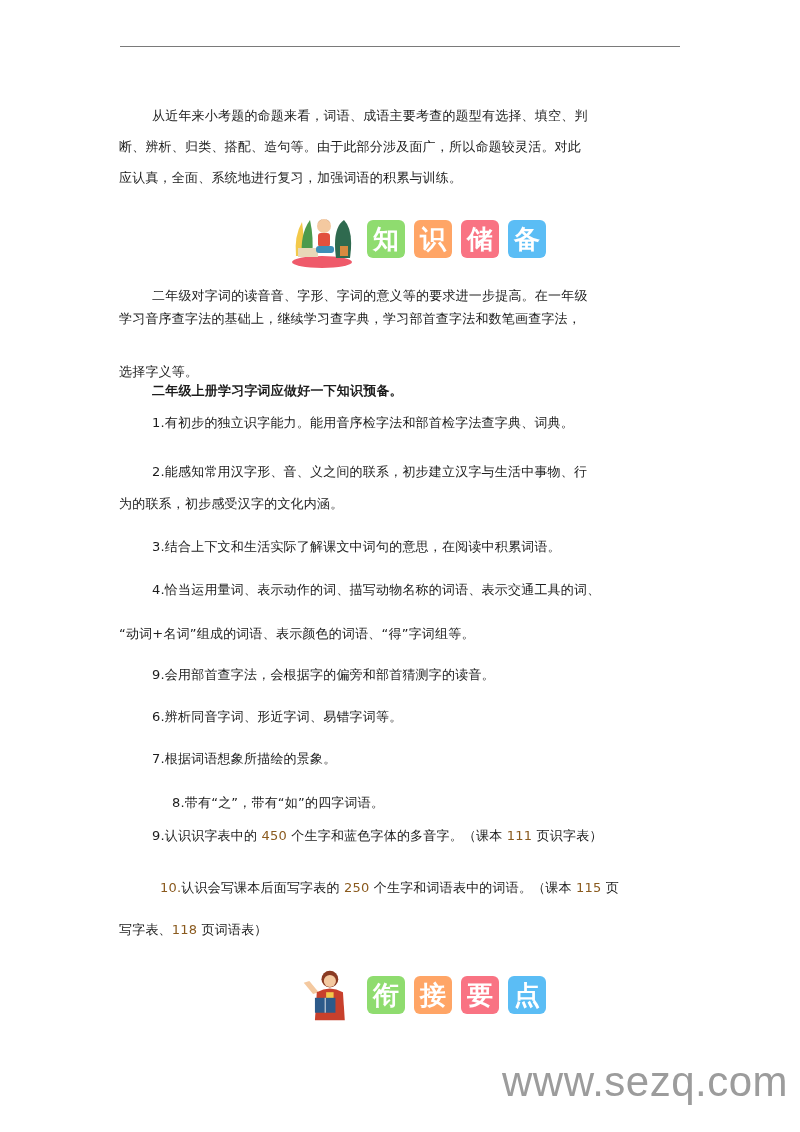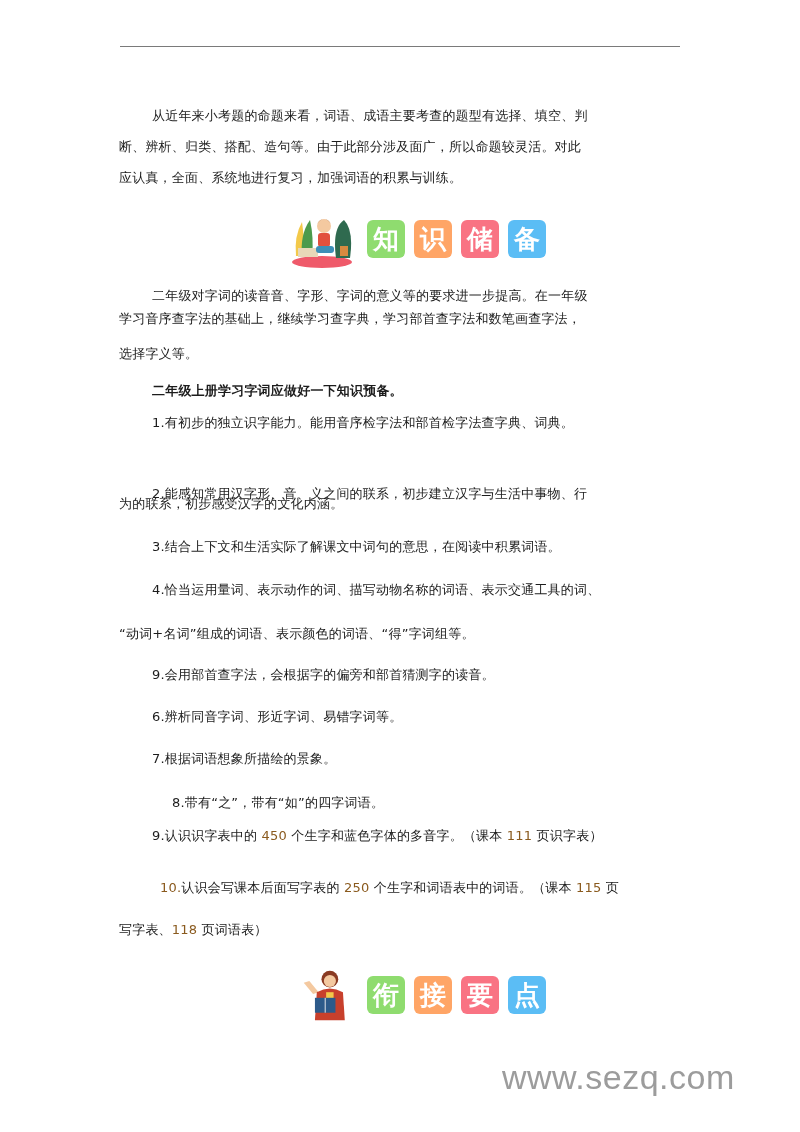--- a/index.html
+++ b/index.html
@@ -21,21 +21,21 @@
   .banner {
     position: absolute; display: flex; align-items: center; gap: 9px;
   }
   .badge {
     width: 38px; height: 38px; border-radius: 6px; color: #ffffff;
     font-size: 26px; font-weight: bold; display: flex; align-items: center; justify-content: center;
     font-family: "DejaVu Sans", sans-serif;
   }
   .illus { width: 68px; height: 62px; margin-right: 2px; }
   .watermark {
-    position: absolute; left: 502px; top: 1058px; font-size: 34px; color: #9c9c9c;
+    position: absolute; left: 502px; top: 1058px; font-size: 42px; color: #9c9c9c;
     font-family: "Liberation Sans", "DejaVu Sans", sans-serif; letter-spacing: 0.5px;
   }
 </style>
 </head>
 <body>
 
 <div class="header-rule"></div>
 
 <div class="line" style="left:152px; top:106px;">从近年来小考题的命题来看，词语、成语主要考查的题型有选择、填空、判</div>
 <div class="line" style="left:119px; top:137px;">断、辨析、归类、搭配、造句等。由于此部分涉及面广，所以命题较灵活。对此</div>
@@ -55,27 +55,27 @@
     <rect x="52" y="38" width="8" height="10" fill="#d88a40"></rect>
   </svg>
   <div class="badge" style="background:#8fdc6f;">知</div>
   <div class="badge" style="background:#ffa566;">识</div>
   <div class="badge" style="background:#f97383;">储</div>
   <div class="badge" style="background:#5bbdf5;">备</div>
 </div>
 
 <div class="line" style="left:152px; top:286px;">二年级对字词的读音音、字形、字词的意义等的要求进一步提高。在一年级</div>
 <div class="line" style="left:119px; top:309px;">学习音序查字法的基础上，继续学习查字典，学习部首查字法和数笔画查字法，</div>
-<div class="line" style="left:119px; top:344px;">选择字义等。</div>
+<div class="line" style="left:119px; top:362px;">选择字义等。</div>
 
 <div class="line bold" style="left:152px; top:381px;">二年级上册学习字词应做好一下知识预备。</div>
 
 <div class="line" style="left:152px; top:413px;">1.有初步的独立识字能力。能用音序检字法和部首检字法查字典、词典。</div>
 
-<div class="line" style="left:152px; top:462px;margin-top:22px;">2.能感知常用汉字形、音、义之间的联系，初步建立汉字与生活中事物、行</div>
+<div class="line" style="left:152px; top:462px;">2.能感知常用汉字形、音、义之间的联系，初步建立汉字与生活中事物、行</div>
 <div class="line" style="left:119px; top:494px;">为的联系，初步感受汉字的文化内涵。</div>
 
 <div class="line" style="left:152px; top:537px;">3.结合上下文和生活实际了解课文中词句的意思，在阅读中积累词语。</div>
 
 <div class="line" style="left:152px; top:580px;text-align:right;">4.恰当运用量词、表示动作的词、描写动物名称的词语、表示交通工具的词、</div>
 <div class="line" style="left:119px; top:624px;">“动词+名词”组成的词语、表示颜色的词语、“得”字词组等。</div>
 
 <div class="line" style="left:152px; top:665px;">9.会用部首查字法，会根据字的偏旁和部首猜测字的读音。</div>
 <div class="line" style="left:152px; top:707px;">6.辨析同音字词、形近字词、易错字词等。</div>
 <div class="line" style="left:152px; top:749px;">7.根据词语想象所描绘的景象。</div>

